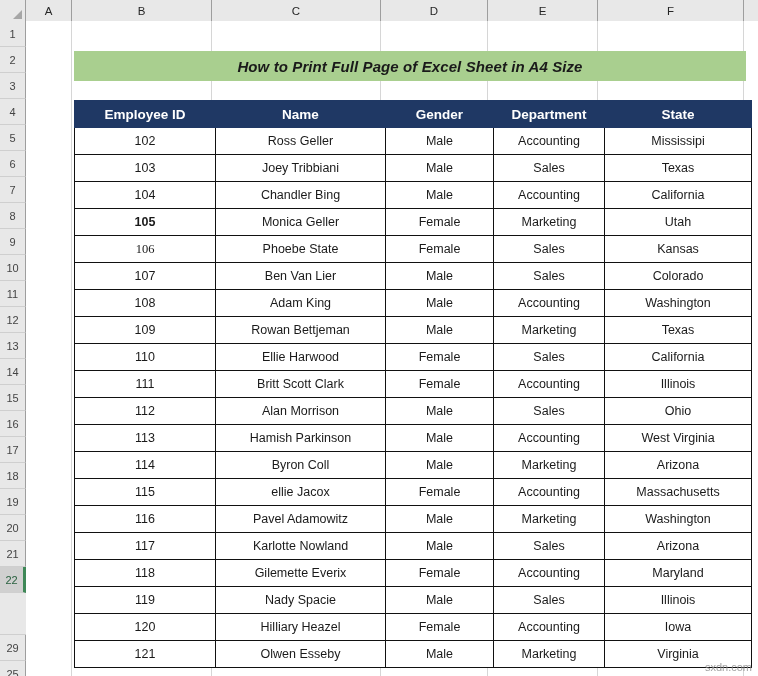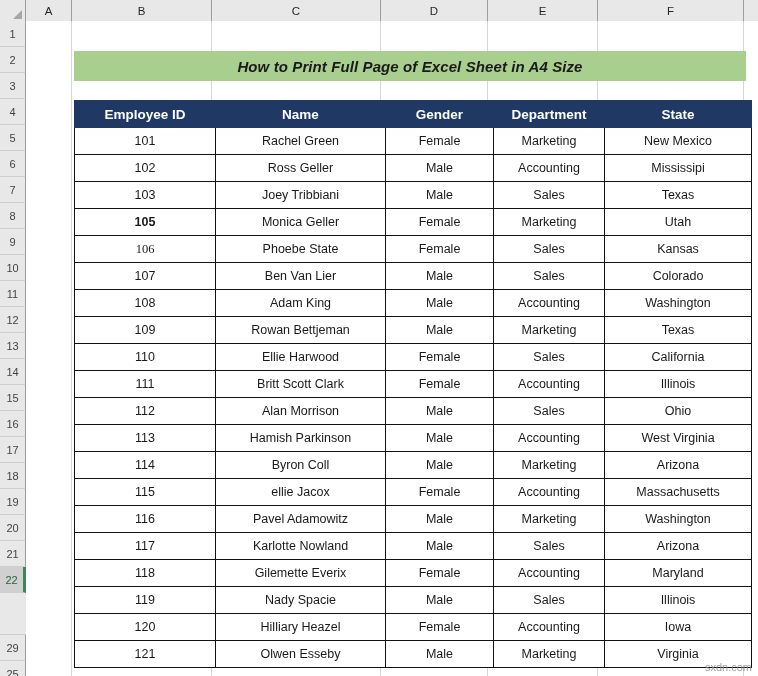--- a/index.html
+++ b/index.html
@@ -231,41 +231,41 @@
         <tr>
             <th style="width: 140px;">Employee ID</th>
             <th style="width: 169px;">Name</th>
             <th style="width: 107px;">Gender</th>
             <th style="width: 110px;">Department</th>
             <th style="width: 146px;">State</th>
           </tr>
       </thead>
       <tbody>
           <tr>
-            <td style="width: 140px;">101</td>
-            <td style="width: 169px;">Rachel Green</td>
-            <td style="width: 107px;">Female</td>
-            <td style="width: 110px;">Marketing</td>
-            <td style="width: 146px;">New Mexico</td>
-          </tr>
-          <tr>
             <td style="width: 140px;">102</td>
             <td style="width: 169px;">Ross Geller</td>
             <td style="width: 107px;">Male</td>
             <td style="width: 110px;">Accounting</td>
             <td style="width: 146px;">Mississipi</td>
           </tr>
           <tr>
             <td style="width: 140px;">103</td>
             <td style="width: 169px;">Joey Tribbiani</td>
             <td style="width: 107px;">Male</td>
             <td style="width: 110px;">Sales</td>
             <td style="width: 146px;">Texas</td>
           </tr>
           <tr>
+            <td style="width: 140px;">104</td>
+            <td style="width: 169px;">Chandler Bing</td>
+            <td style="width: 107px;">Male</td>
+            <td style="width: 110px;">Accounting</td>
+            <td style="width: 146px;">California</td>
+          </tr>
+          <tr>
             <td style="width: 140px; font-weight: bold;">105</td>
             <td style="width: 169px;">Monica Geller</td>
             <td style="width: 107px;">Female</td>
             <td style="width: 110px;">Marketing</td>
             <td style="width: 146px;">Utah</td>
           </tr>
           <tr>
             <td style="width: 140px; font-family: Liberation Serif, serif;">106</td>
             <td style="width: 169px;">Phoebe State</td>
             <td style="width: 107px;">Female</td>

